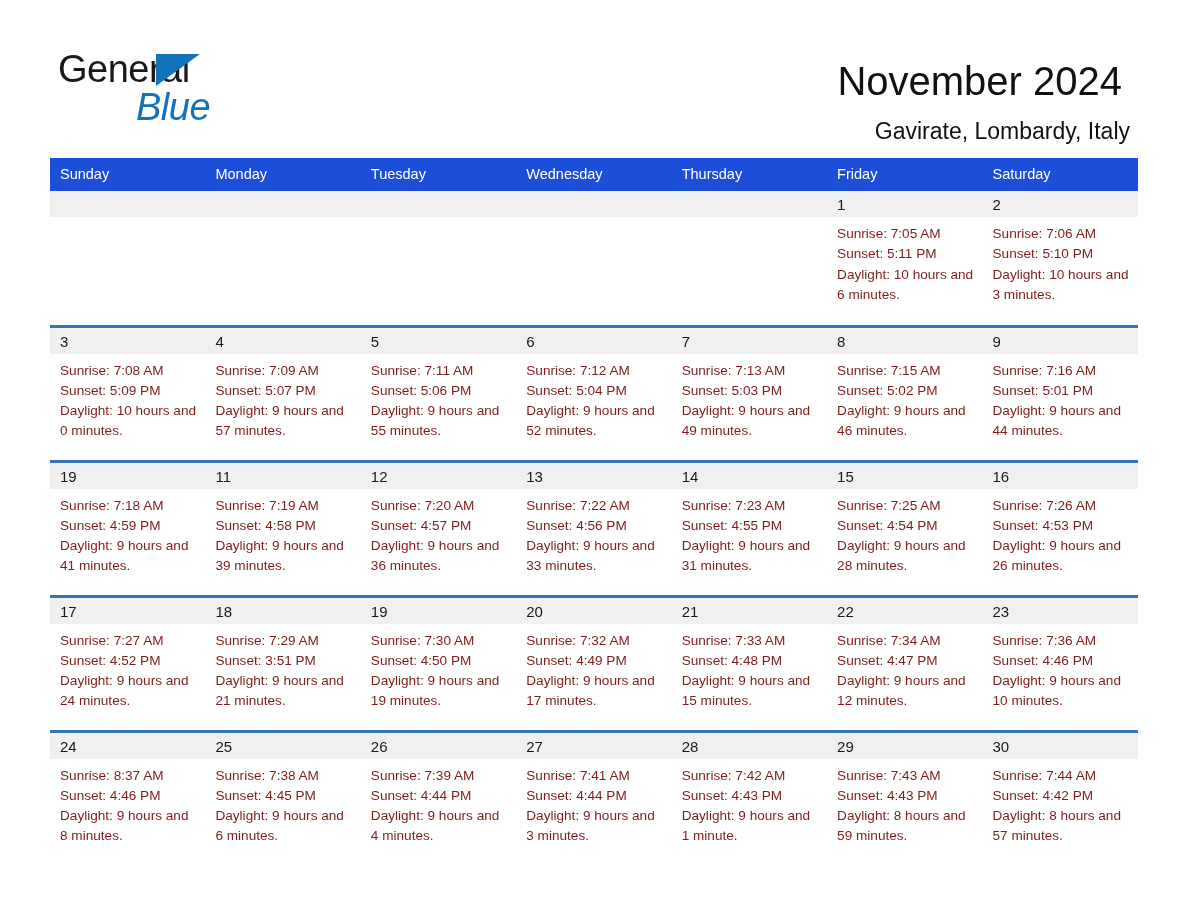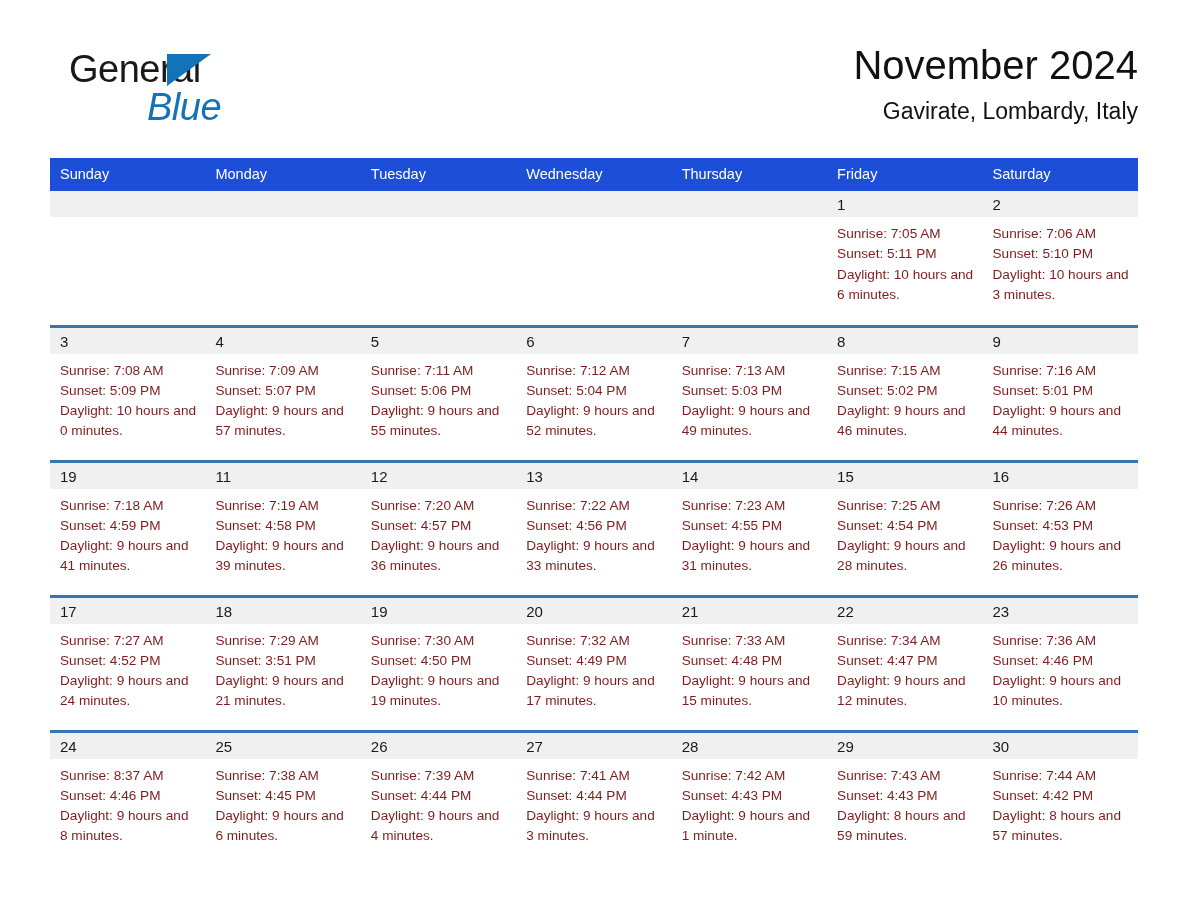--- a/index.html
+++ b/index.html
@@ -19,21 +19,21 @@
     position: relative;
     width: 1188px;
     height: 918px;
     padding: 0;
   }
 
   
   .masthead {
     position: absolute;
     top: 44px;
-    left: 61px;
+    left: 50px;
     right: 50px;
     height: 100px;
   }
   .brand {
     position: absolute;
     left: 8px;
     top: 6px;
     width: 220px;
     height: 86px;
     user-select: none;
@@ -72,28 +72,28 @@
     position: absolute;
     right: 0;
     top: 0;
     text-align: right;
   }
   .cal-title {
     font-size: 40px;
     font-weight: 400;
     color: #111111;
     line-height: 1.08;
-    margin: 0;
+    margin: 16px;
     letter-spacing: 0px;
   }
   .cal-subtitle {
     font-size: 23px;
     font-weight: 400;
     color: #111111;
-    margin: 12px 0 0 0;
+    margin: 12px 8px 0 0;
     line-height: 1.1;
   }
 
   
   .cal-wrap {
     position: absolute;
     left: 50px;
     top: 158px;
     width: 1088px;
   }

